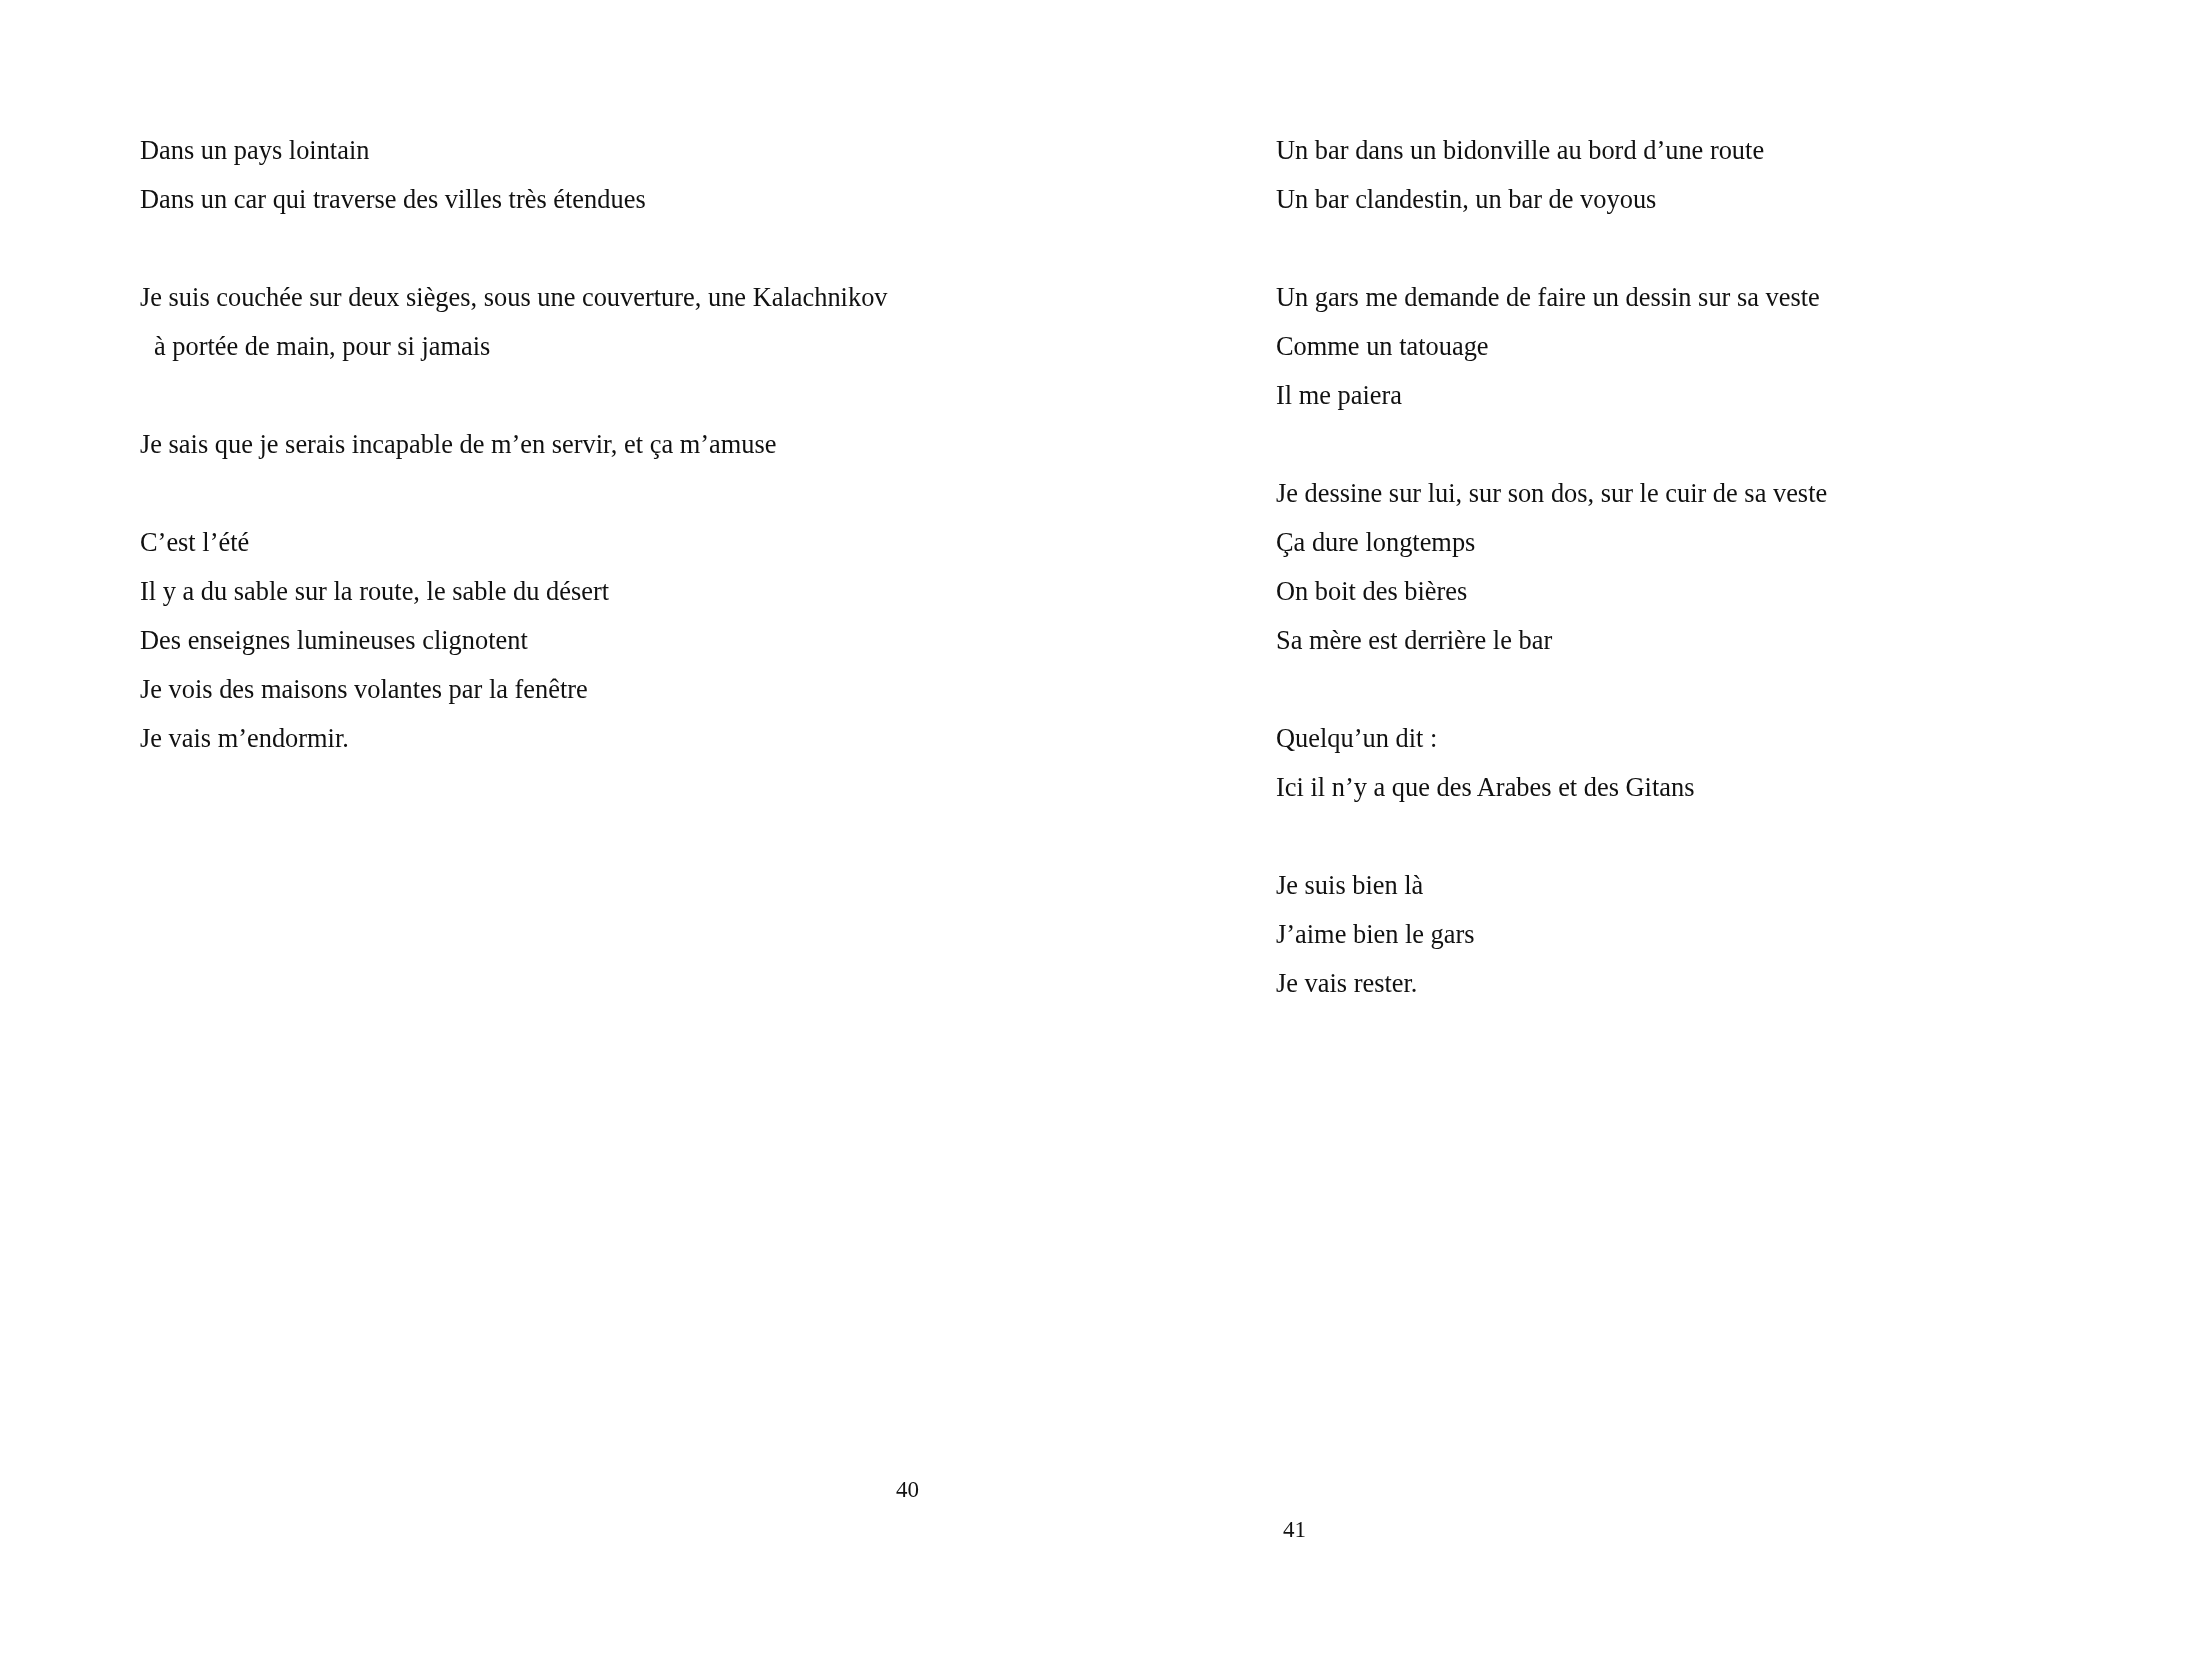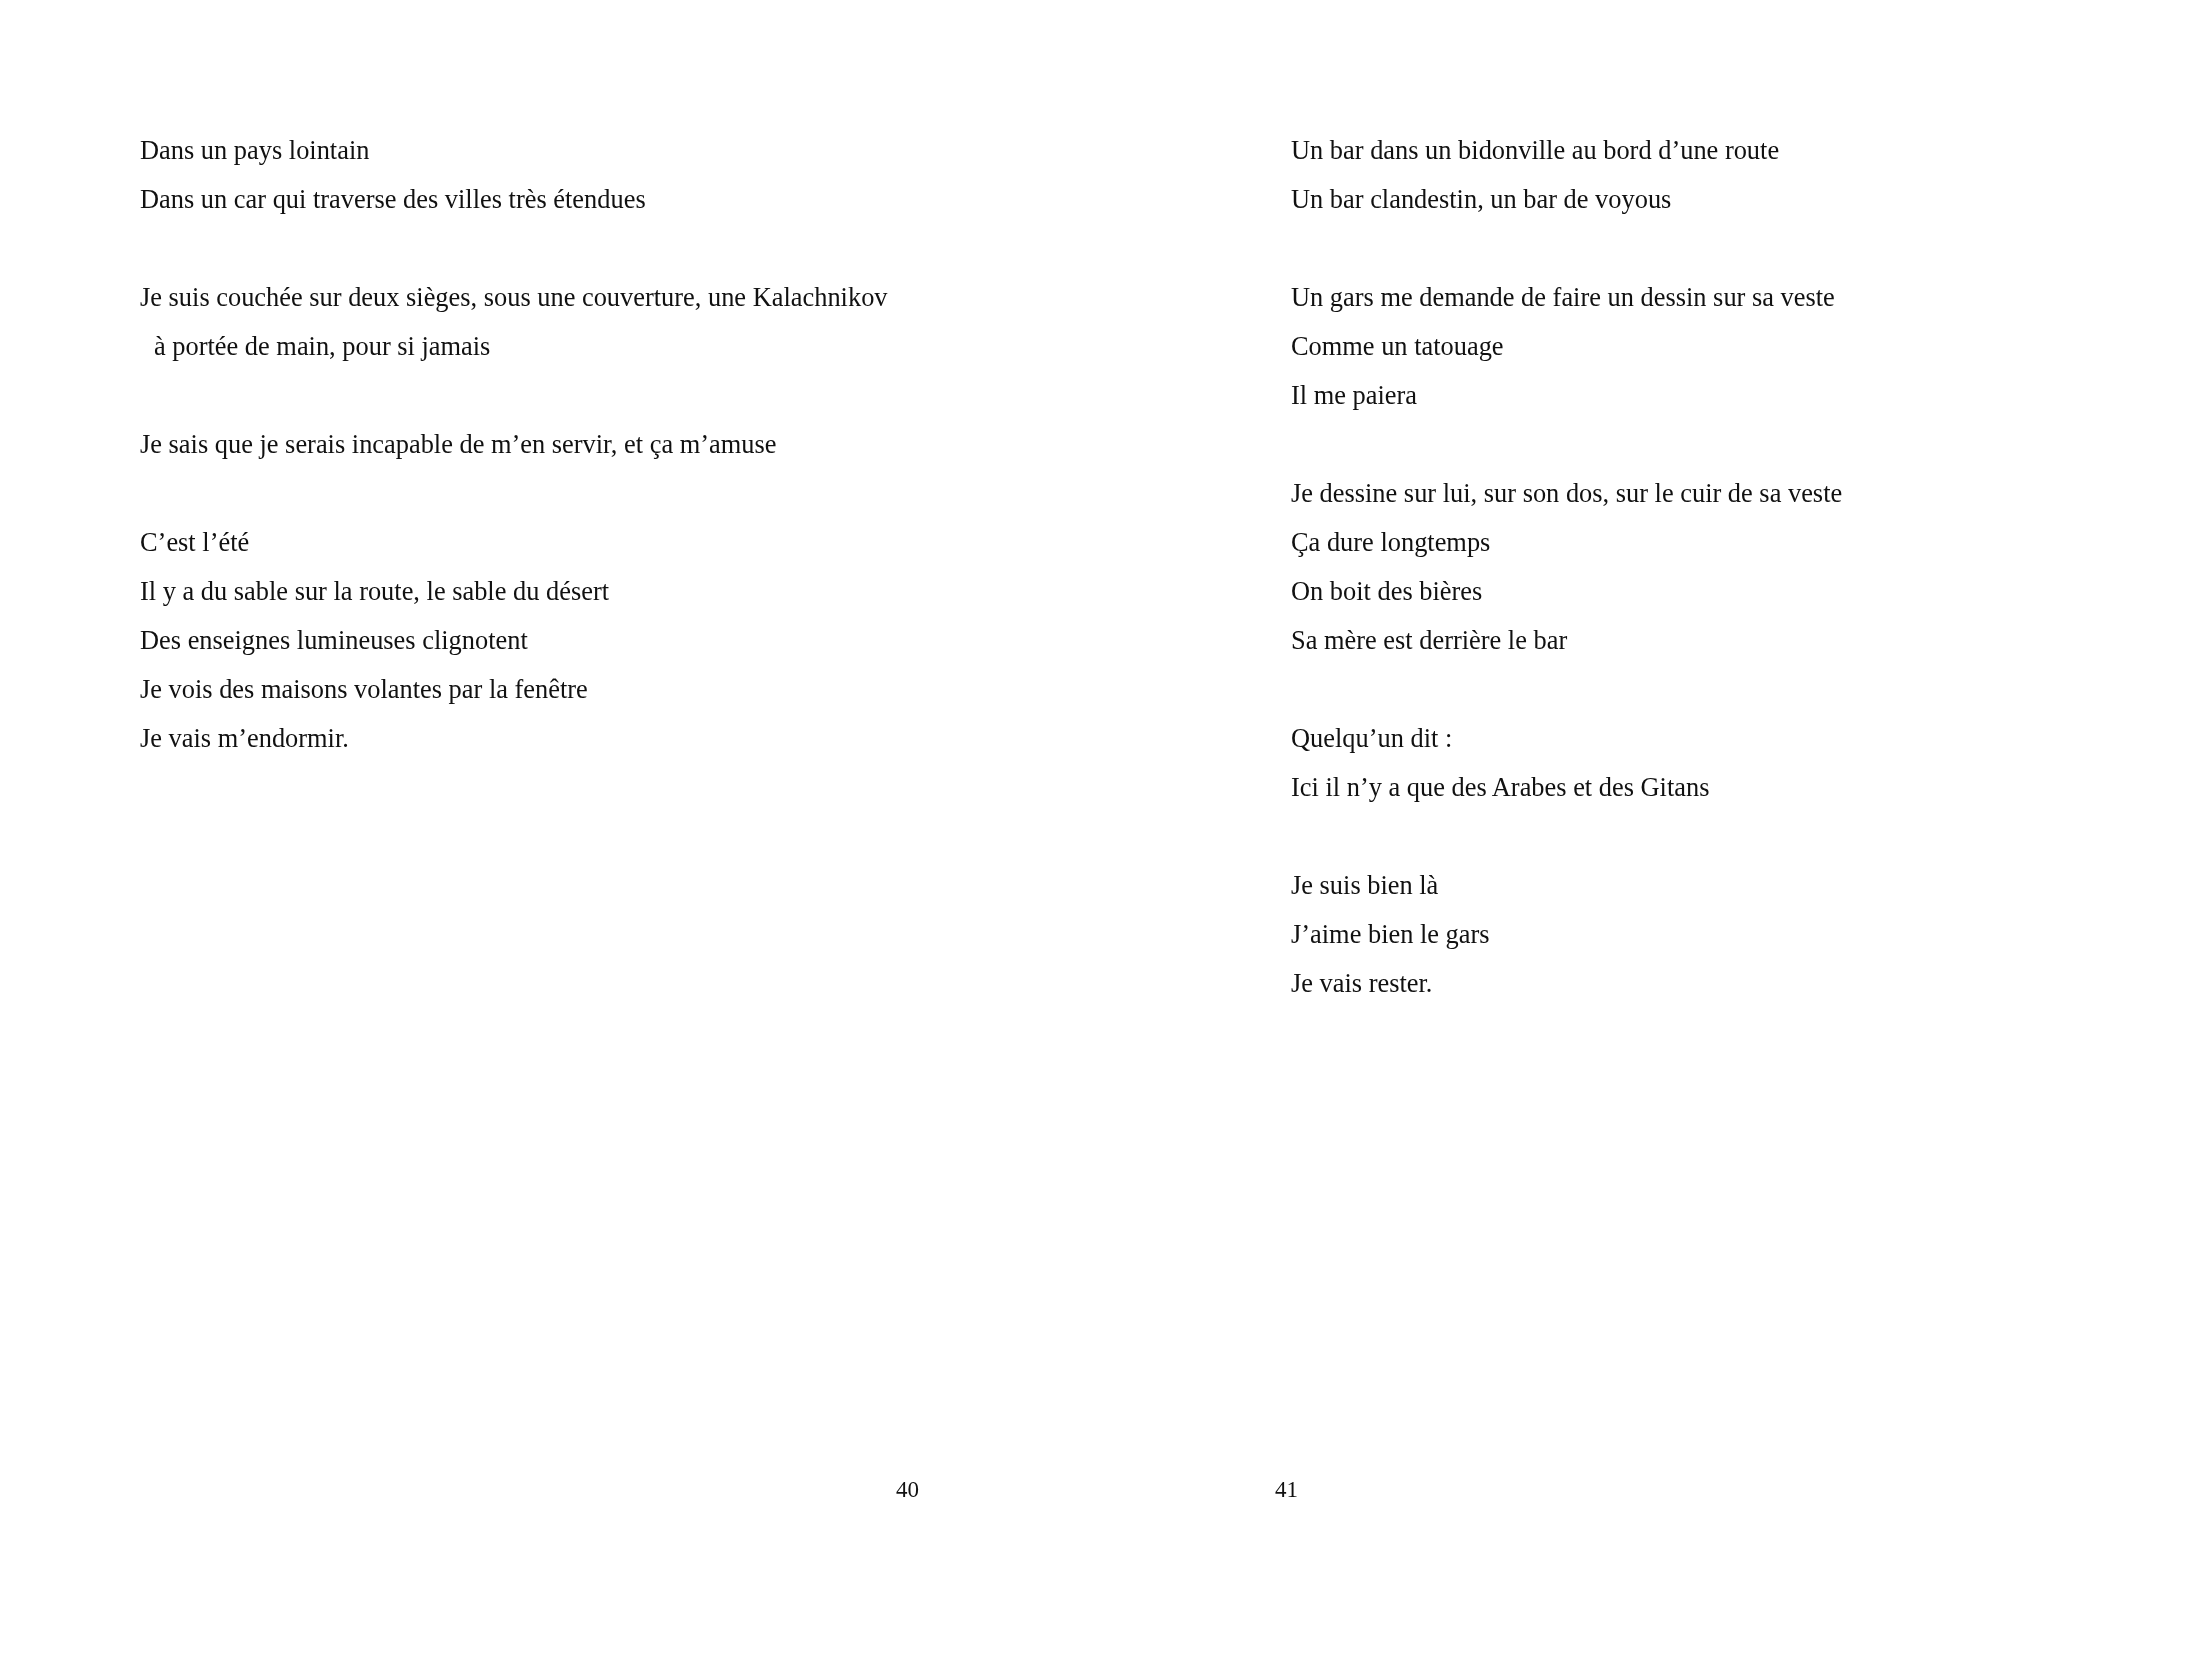--- a/index.html
+++ b/index.html
@@ -24,42 +24,43 @@
     .page-right { left: 1102px; width: 1103px; }
 
     .poem {
       position: absolute;
       top: 126px;
       font-size: 26.4px;
       line-height: 49px;
       white-space: pre;
     }
     .page-left .poem { left: 140px; }
-    .page-right .poem { left: 189px; }
+    .page-right .poem { left: 174px; }
 
     .line {
       display: block;
       height: 49px;
     }
     .line.indent { padding-left: 14px; }
     .line.blank { height: 49px; }
 
     .page-number {
       position: absolute;
       top: 1478px;
       font-size: 23px;
       line-height: 23px;
       color: #111111;
     }
     .page-left .page-number {
       right: calc(1102px - 919px);
       text-align: center;
     }
     .page-right .page-number {
-      left: 173px;
+      left: 181px;
+      margin-top: 40px;
     }
   </style>
 </head>
 <body>
 
 <div class="page page-left">
   <div class="poem" id="poem-left"><span class="line">Dans un pays lointain</span><span class="line">Dans un car qui traverse des villes très étendues</span><span class="line blank"></span><span class="line">Je suis couchée sur deux sièges, sous une couverture, une Kalachnikov</span><span class="line indent">à portée de main, pour si jamais</span><span class="line blank"></span><span class="line">Je sais que je serais incapable de m’en servir, et ça m’amuse</span><span class="line blank"></span><span class="line">C’est l’été</span><span class="line">Il y a du sable sur la route, le sable du désert</span><span class="line">Des enseignes lumineuses clignotent</span><span class="line">Je vois des maisons volantes par la fenêtre</span><span class="line">Je vais m’endormir.</span></div>
   <div class="page-number">40</div>
 </div>
 

